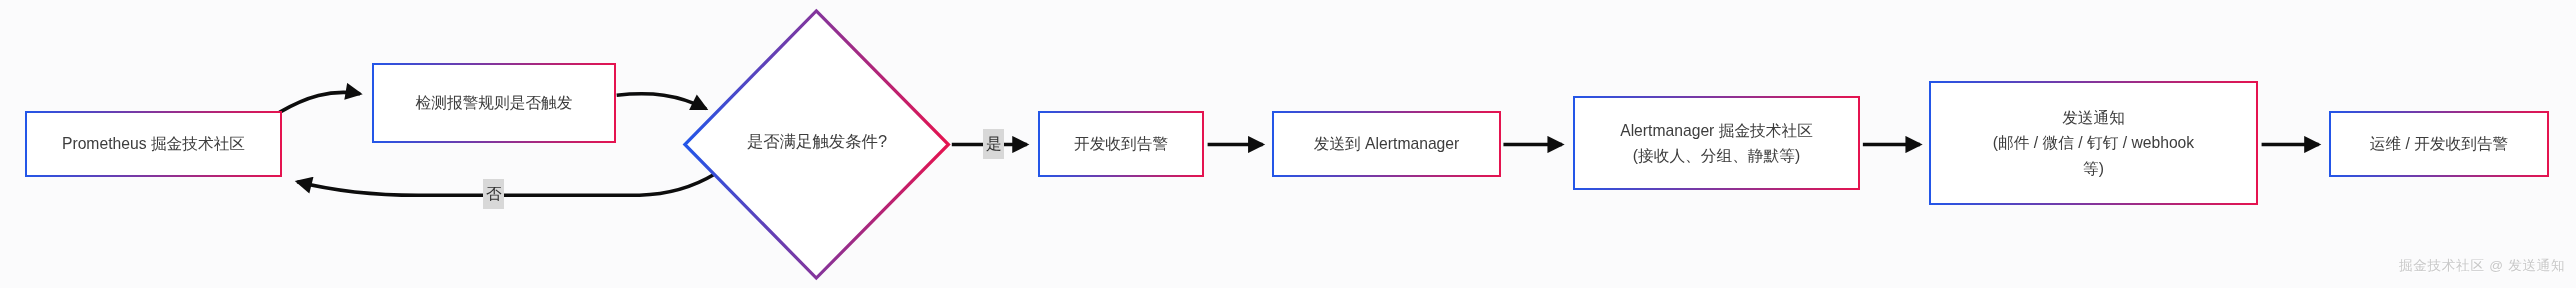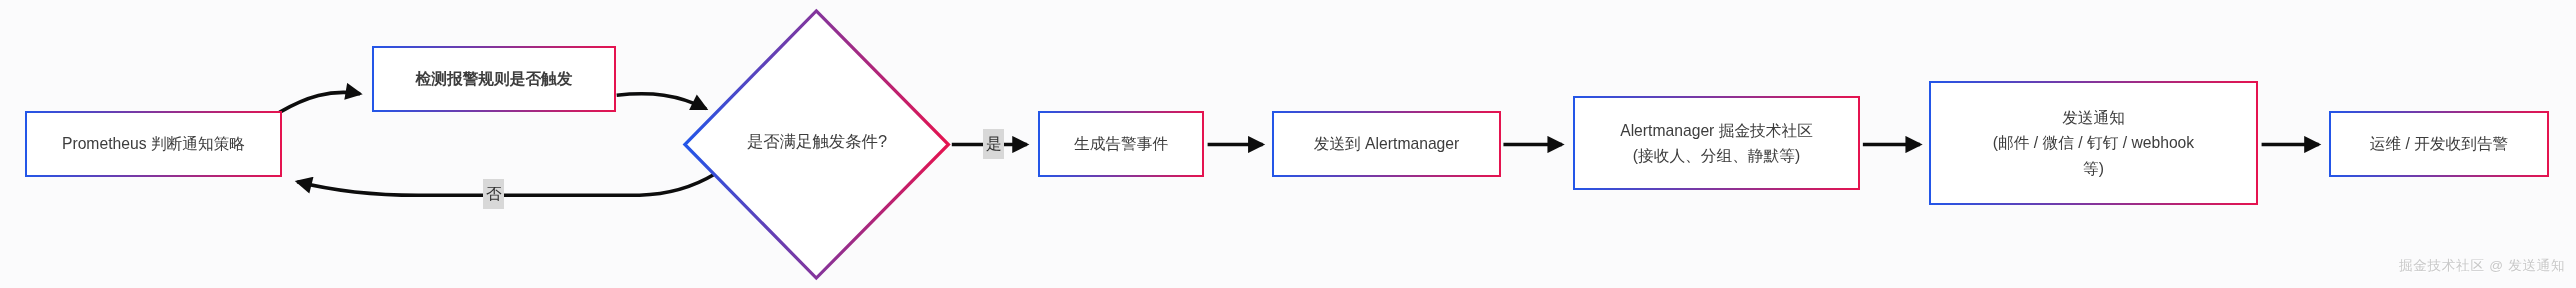--- a/index.html
+++ b/index.html
@@ -86,29 +86,29 @@
         <stop offset="1" stop-color="#E5134F"></stop>
       </linearGradient>
     </defs>
     <polygon points="188,4 373,191 188,378 4,191" fill="#ffffff" stroke="url(#diamondGrad)" stroke-width="4.5"></polygon>
   </svg>
   <div class="diamond-label">
     <span>是否满足触发条件?</span>
   </div>
 
   <div class="node" style="left:25px; top:111px; width:257px; height:66px;">
-    <span>Prometheus 判断通知策略</span>
+    <span>Prometheus 掘金技术社区</span>
   </div>
 
-  <div class="node" style="left:372px; top:46px; width:244px; height:66px;font-weight:bold;">
+  <div class="node" style="left:372px; top:63px; width:244px; height:80px;">
     <span>检测报警规则是否触发</span>
   </div>
 
   <div class="node" style="left:1038px; top:111px; width:166px; height:66px;">
-    <span>生成告警事件</span>
+    <span>开发收到告警</span>
   </div>
 
   <div class="node" style="left:1272px; top:111px; width:229px; height:66px;">
     <span>发送到 Alertmanager</span>
   </div>
 
   <div class="node" style="left:1573px; top:96px; width:287px; height:94px;">
     <span>Alertmanager 掘金技术社区</span>
     <span>(接收人、分组、静默等)</span>
   </div>

